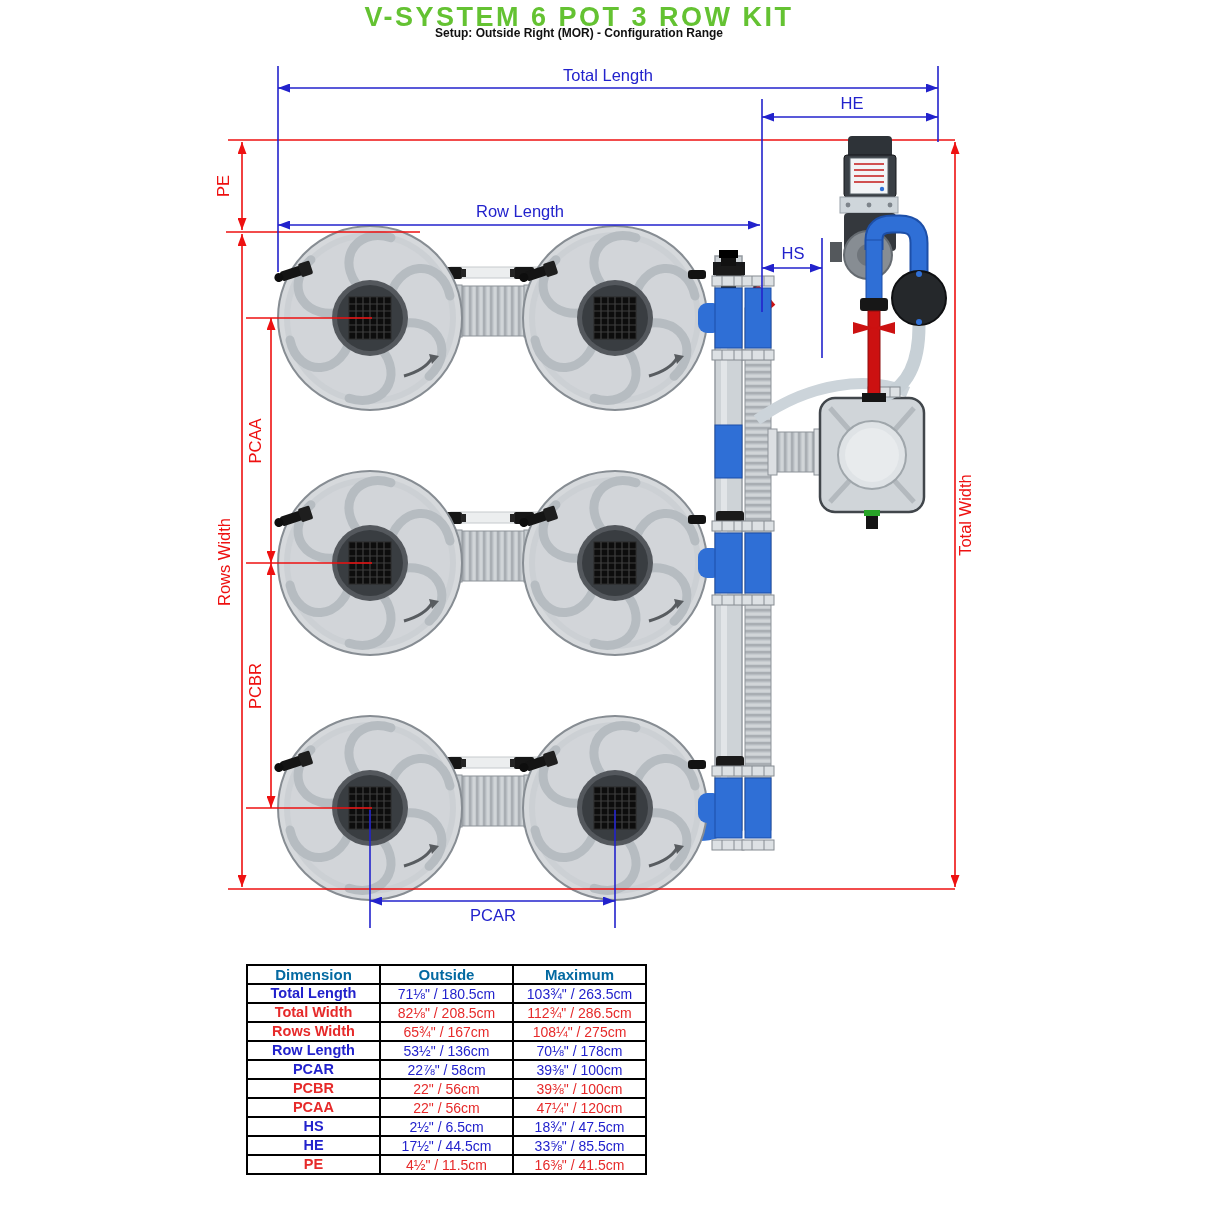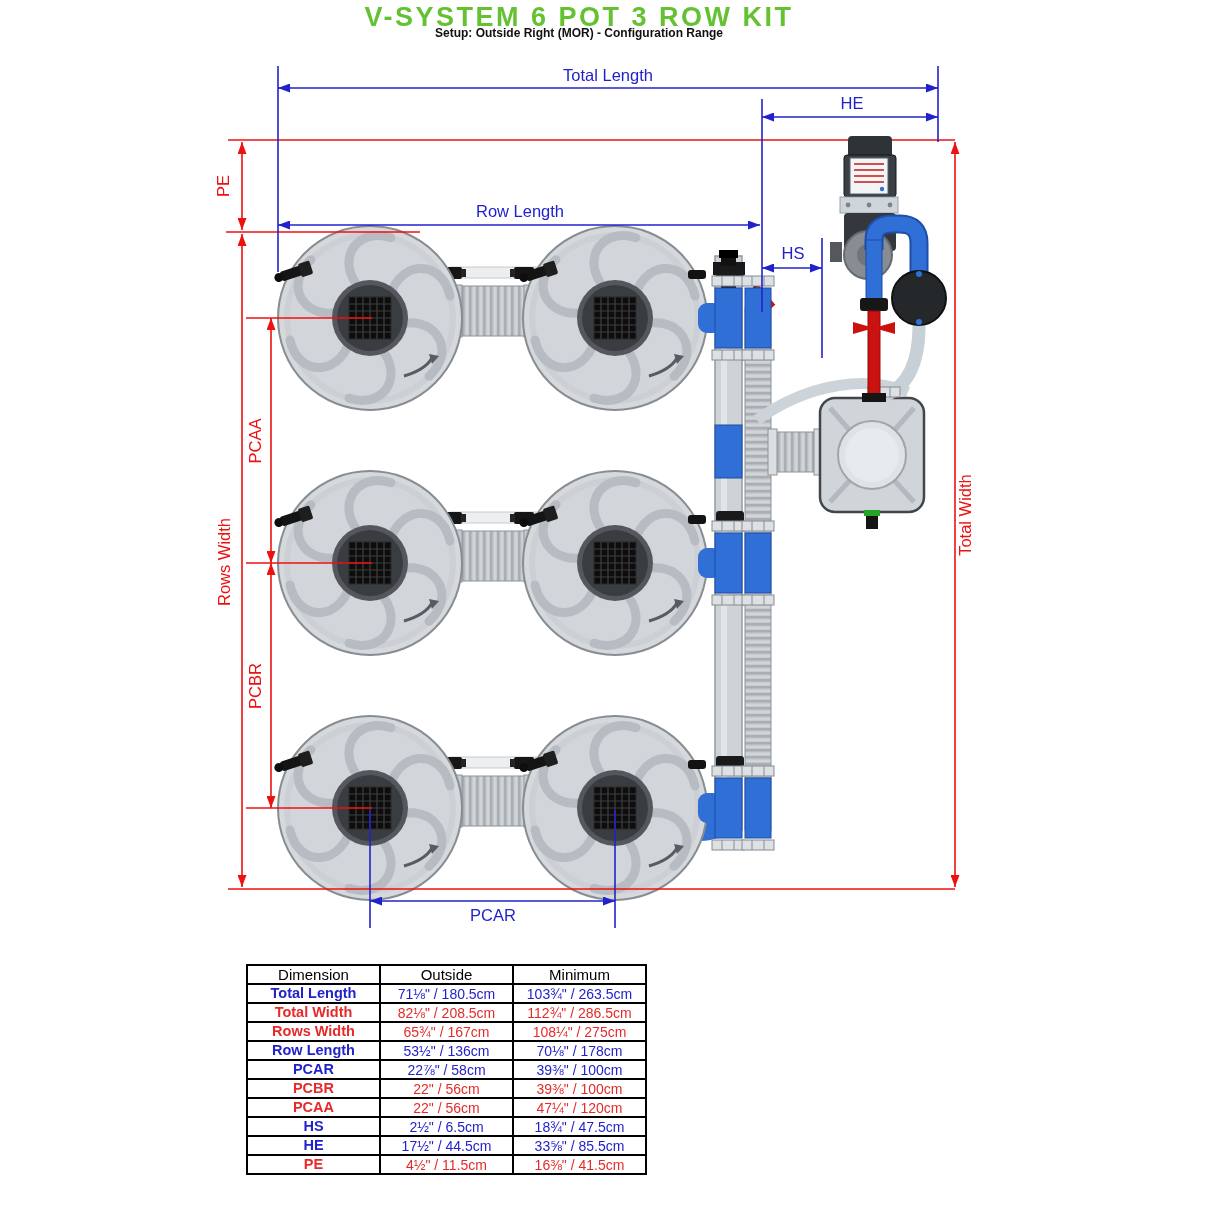--- a/index.html
+++ b/index.html
@@ -15,21 +15,21 @@
   .dimline-b{stroke:#2222cc;stroke-width:1.6;fill:none;}
   .dimline-r{stroke:#ee1111;stroke-width:1.6;fill:none;}
   .dimtext-b{fill:#2222cc;font-size:16.5px;font-family:"Liberation Sans",sans-serif;}
   .dimtext-r{fill:#ee1111;font-size:16.5px;font-family:"Liberation Sans",sans-serif;}
   
   #dims-table{position:absolute;left:246px;top:964px;border-collapse:collapse;
               border:2.5px solid #000;table-layout:fixed;}
   #dims-table th,#dims-table td{border:2px solid #000;height:17px;padding:0 2px;
               text-align:center;vertical-align:middle;font-size:14px;line-height:1;
               white-space:nowrap;overflow:hidden;}
-  #dims-table th{width:127px;font-weight:normal;font-size:15px;color:#000000;}
+  #dims-table th{width:127px;font-weight:bold;font-size:15px;color:#0369a1;}
   #dims-table col.c1{width:131px}#dims-table col.c2{width:129px}#dims-table col.c3{width:121px}
   #dims-table td.dim-name{font-weight:bold;font-size:14.5px;}
   tr.c-blue td{color:#2222cc;}
   tr.c-red td{color:#e62a2a;}
 </style>
 </head>
 <body>
 
 <div id="page">
 
@@ -251,21 +251,21 @@
   <table id="dims-table">
     <colgroup>
         <col class="c1">
         <col class="c2">
         <col class="c3">
       </colgroup>
     <thead>
       <tr>
         <th>Dimension</th>
         <th>Outside</th>
-        <th>Minimum</th>
+        <th>Maximum</th>
       </tr>
     </thead>
     <tbody>
       <tr class="c-blue">
         <td class="dim-name">Total Length</td>
         <td>71⅛" / 180.5cm</td>
         <td>103¾" / 263.5cm</td>
       </tr>
       <tr class="c-red">
         <td class="dim-name">Total Width</td>

